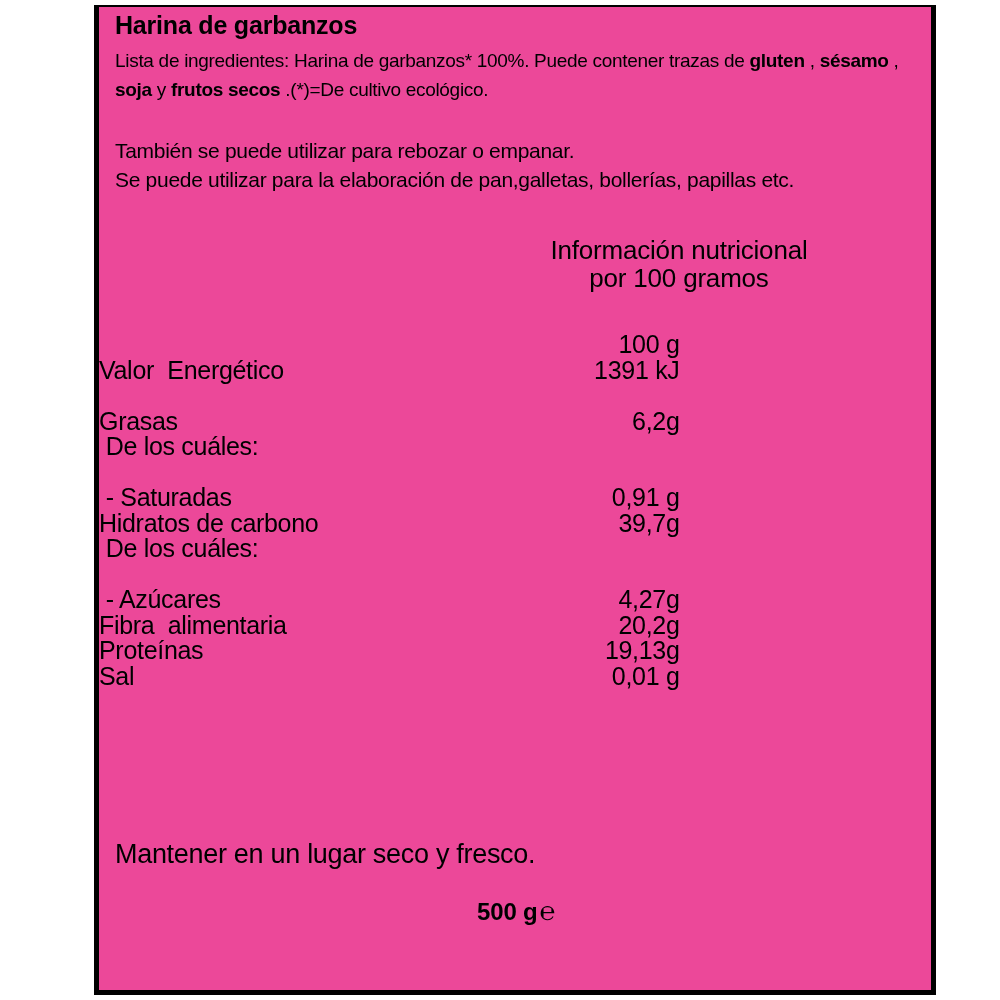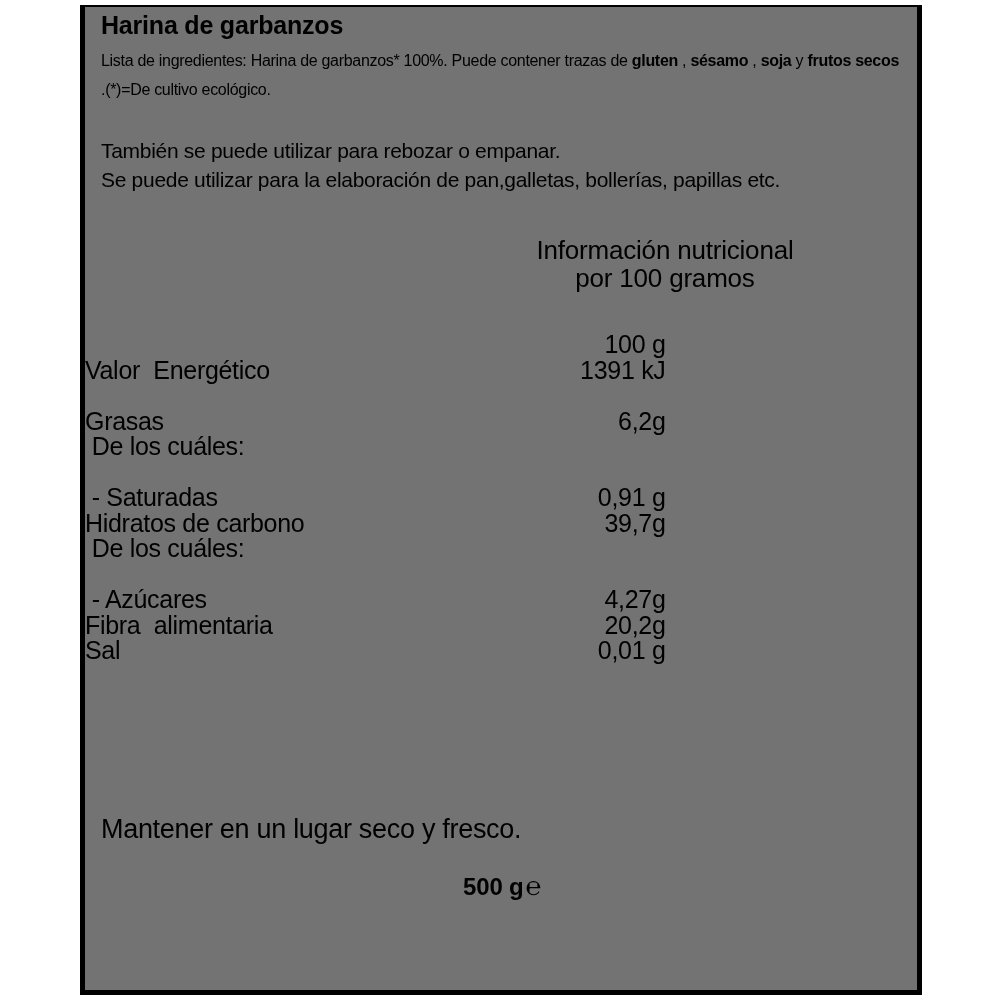--- a/index.html
+++ b/index.html
@@ -10,30 +10,30 @@
   body {
     width: 1000px;
     height: 1000px;
     font-family: "Liberation Sans", sans-serif;
     color: #000000;
     overflow: hidden;
   }
 
   #label-frame {
     position: absolute;
-    left: 80px;
+    left: 94px;
     top: 5px;
     width: 842px;
     height: 990px;
     border-left: 5px solid #000000;
     border-right: 5px solid #000000;
     border-bottom: 5px solid #000000;
     border-top: 2px solid #000000;
     box-sizing: border-box;
-    background: #737373;
+    background: #ec4899;
   }
 
   #label-inner {
     position: relative;
     width: 100%;
     height: 100%;
     padding: 0;
   }
 
   .pad {
@@ -45,21 +45,21 @@
   #product-title {
     font-size: 25px;
     font-weight: bold;
     letter-spacing: -0.2px;
     margin-top: 3px;
     line-height: 30px;
   }
 
   
   #ingredients-block {
-    font-size: 16px;
+    font-size: 19px;
     line-height: 29px;
     margin-top: 6px;
     letter-spacing: -0.3px;
   }
   .allergen {
     font-weight: bold;
   }
 
   
   #usage-block {
@@ -213,20 +213,25 @@
           <td class="nlabel"> - Azúcares</td>
           <td class="nvalue">4,27g</td>
           <td class="nspacer"></td>
         </tr>
         <tr>
           <td class="nlabel">Fibra  alimentaria</td>
           <td class="nvalue">20,2g</td>
           <td class="nspacer"></td>
         </tr>
         <tr>
+          <td class="nlabel">Proteínas</td>
+          <td class="nvalue">19,13g</td>
+          <td class="nspacer"></td>
+        </tr>
+        <tr>
           <td class="nlabel">Sal</td>
           <td class="nvalue">0,01 g</td>
           <td class="nspacer"></td>
         </tr>
       </tbody>
     </table>
 
     <div class="pad" id="storage-line">Mantener en un lugar seco y fresco.</div>
 
     <div class="pad" id="weight-line">

